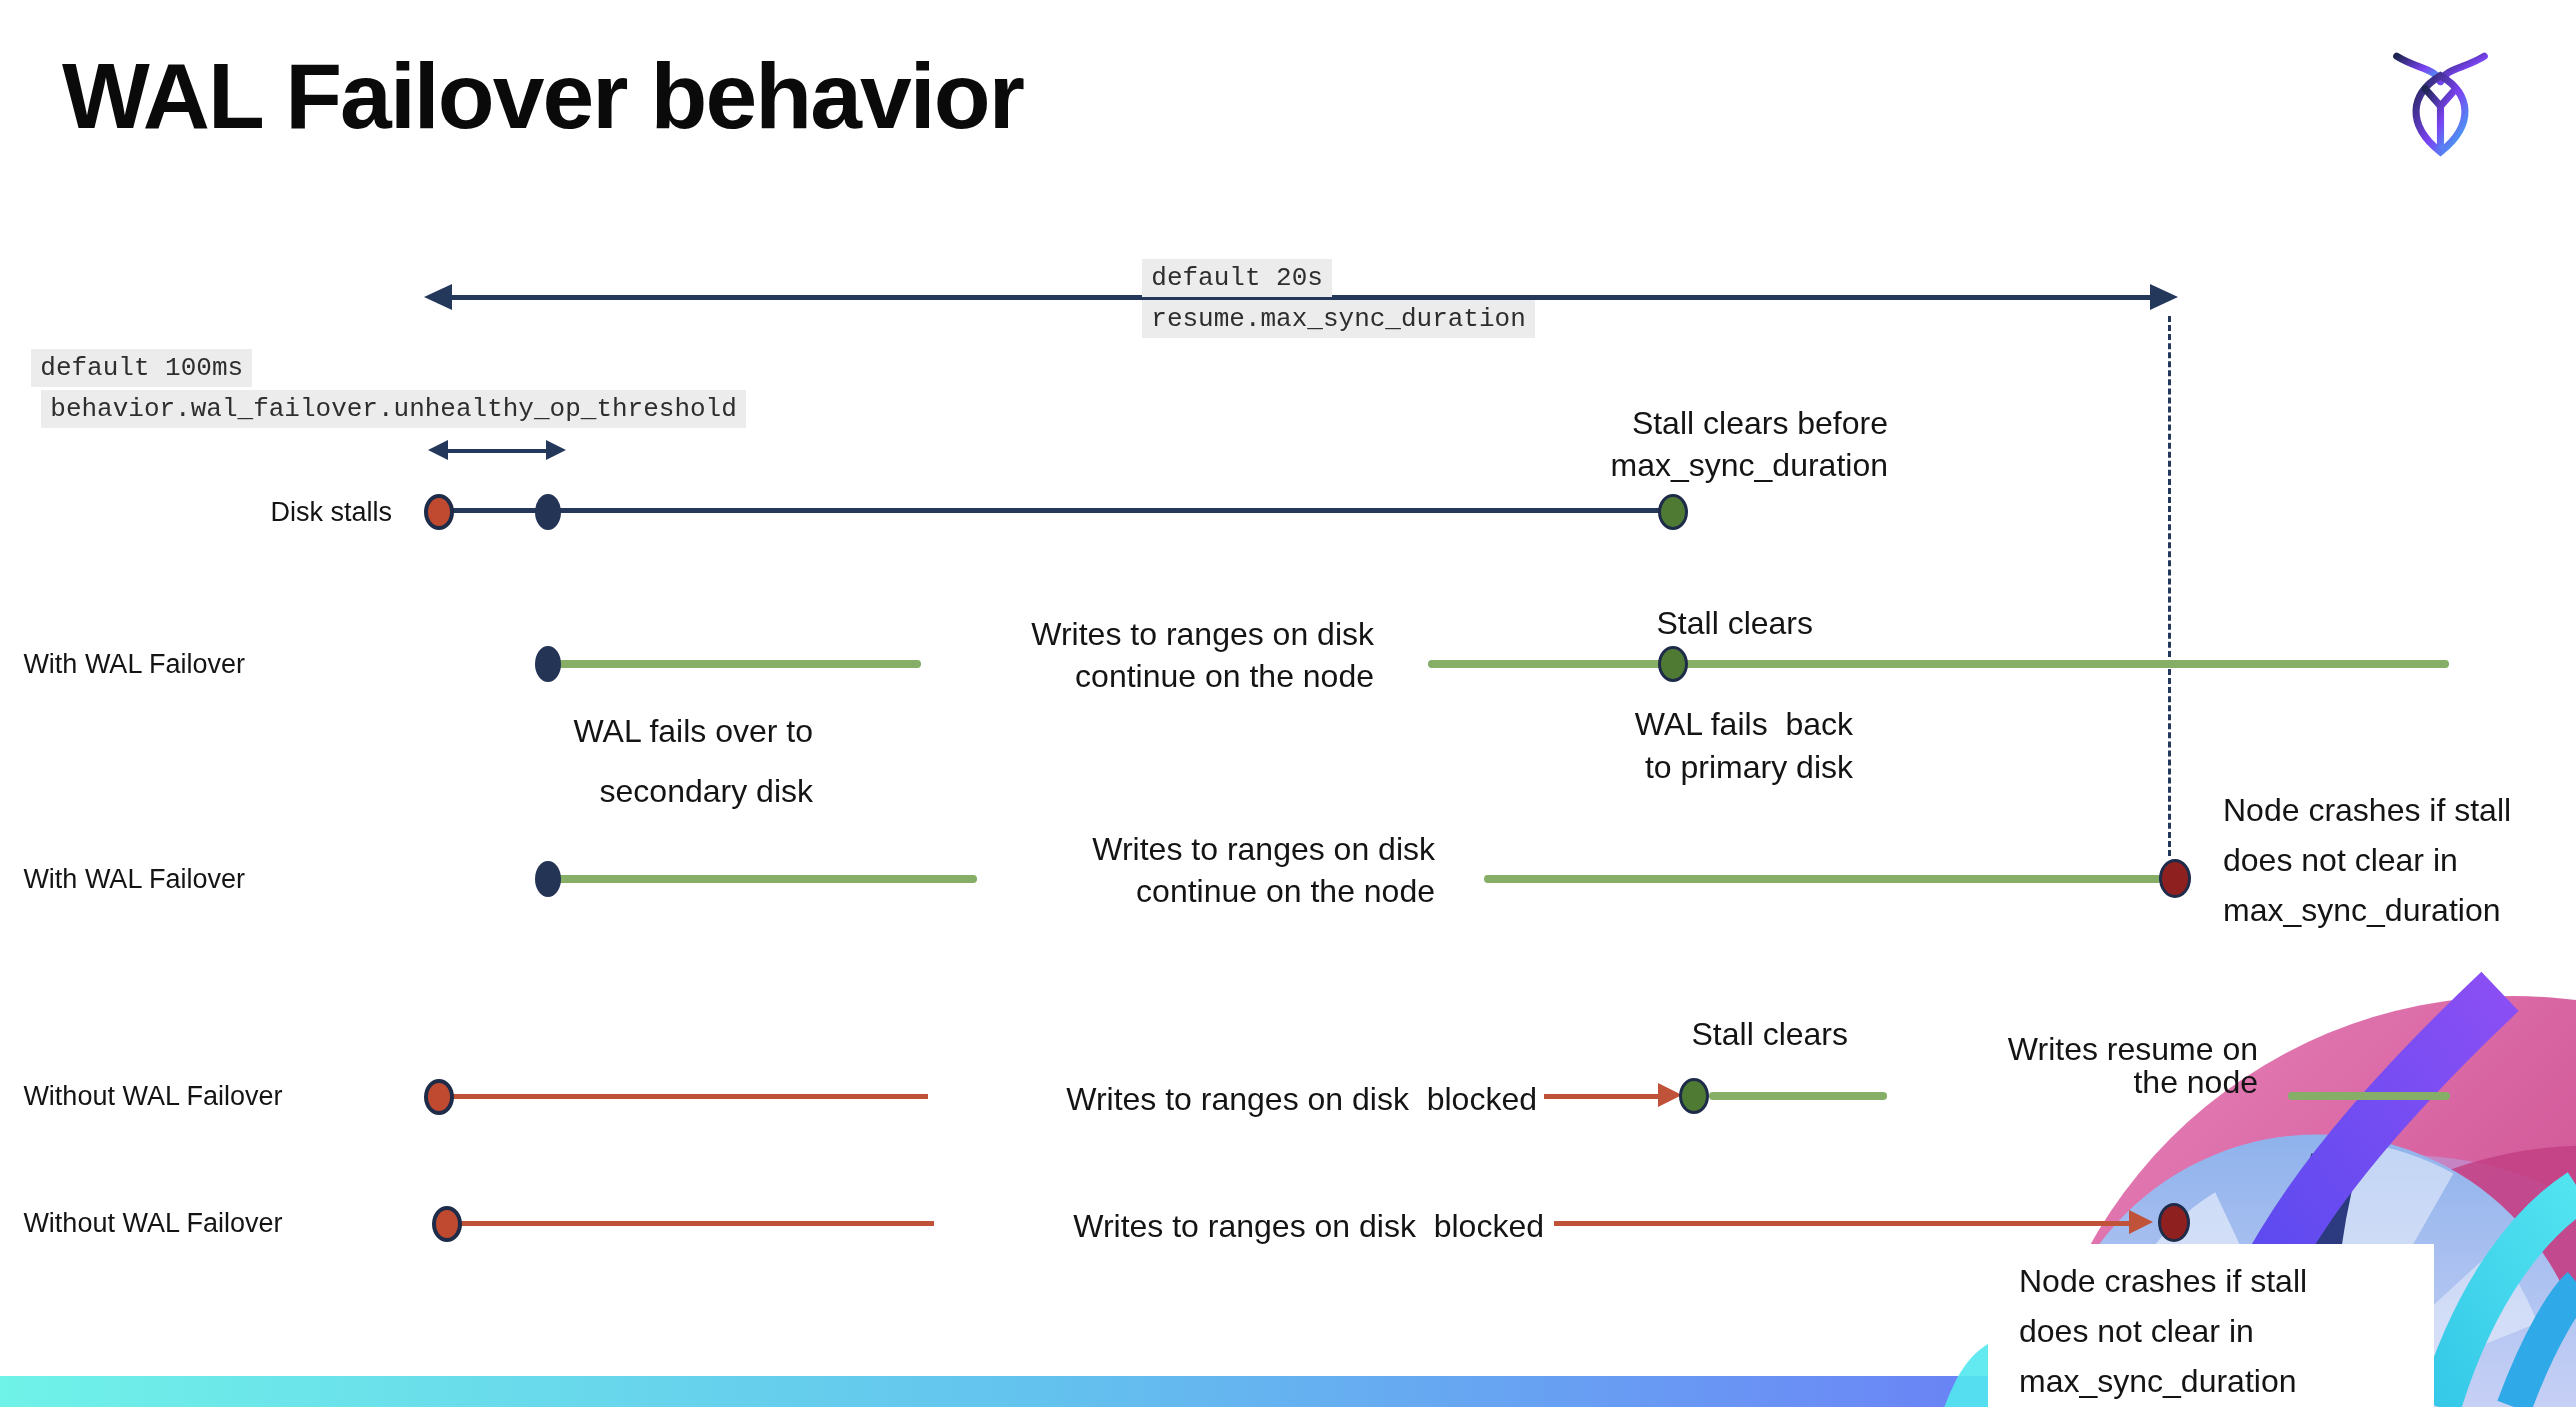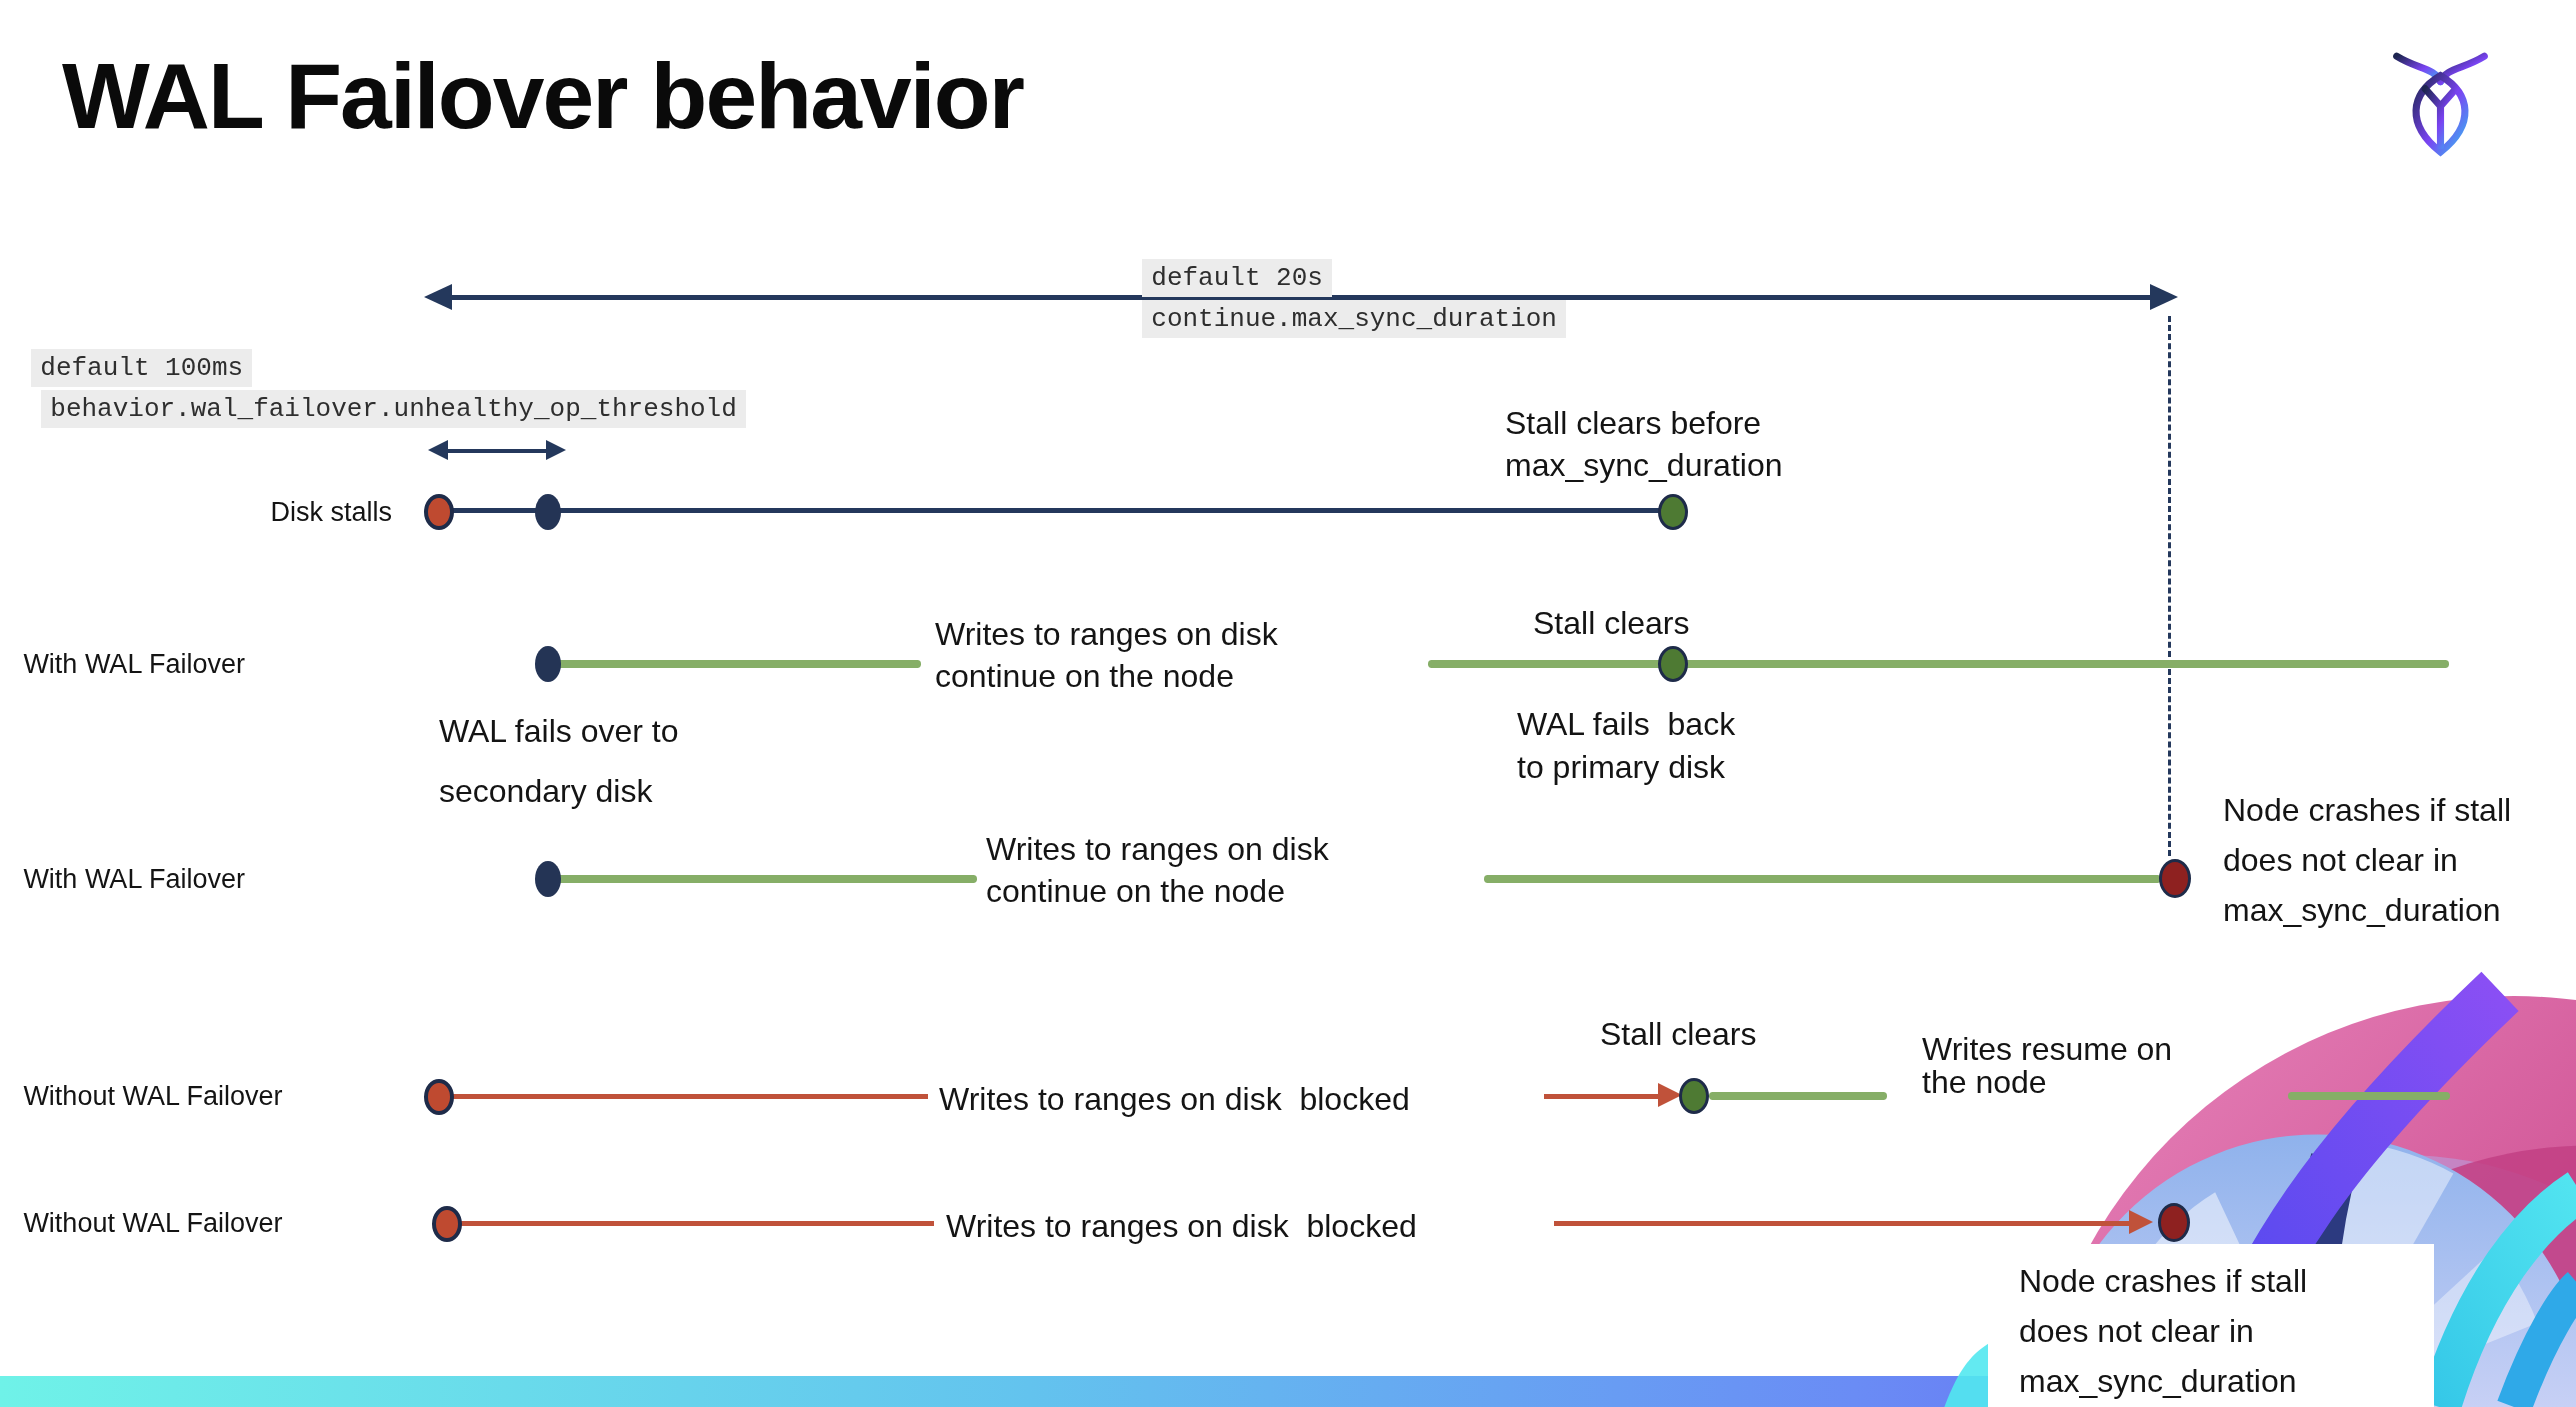--- a/index.html
+++ b/index.html
@@ -2,21 +2,21 @@
 <html style="font-size:15px"><head>
 <meta charset="utf-8">
 <style>
   html,body{margin:0;padding:0;background:#ffffff;}
   body{width:2576px;height:1408px;position:relative;overflow:hidden;
        font-family:"Liberation Sans", sans-serif;color:#111;}
   .abs{position:absolute;text-align:center;}
   
   .title{font-size:93px;font-weight:800;letter-spacing:-1.9px;color:#0a0a0a;white-space:nowrap;}
   .lbl{font-size:27px;line-height:37px;color:#141414;white-space:pre-wrap;}
-  .note{font-size:32px;line-height:42px;color:#141414;white-space:pre-wrap;text-align:left;}
+  .note{font-size:32px;line-height:42px;color:#141414;white-space:pre-wrap;text-align:right;}
   .note-left{text-align:left;line-height:50px;}
   .mono{font-family:"Liberation Mono", monospace;font-size:26px;line-height:32px;color:#2e2e2e;
         background:#ececec;padding:2.8px 9.3px;display:inline-block;white-space:pre;}
   
   .hline{position:absolute;z-index:3;}
   .navy-line{background:#24385c;height:4.7px;}
   .green-line{background:#86ae67;height:8.4px;border-radius:3.7px;}
   .red-line{background:#c0523a;height:4.7px;}
   .dash-v{position:absolute;z-index:3;border-left:3.7px dashed #24385c;width:0;}
   .dot{position:absolute;border-radius:50%;box-sizing:border-box;z-index:4;}
@@ -92,21 +92,21 @@
   <path d="M425 560 C420 450 425 380 448 295" fill="none" stroke="#2c3a80" stroke-width="52"></path>
   <path d="M560 560 C600 430 660 360 710 328" fill="none" stroke="url(#cyanG)" stroke-width="46"></path>
   <path d="M640 560 C668 484 696 442 710 430" fill="none" stroke="#2fa9e8" stroke-width="38"></path>
   <path d="M310 560 C370 400 440 290 625 115" fill="none" stroke="url(#purpG)" stroke-width="58"></path>
 </svg>
 
 <div class="hline navy-line" style="left:447px;top:295px;width:1710px;"></div>
 <div class="tri tri-left-navy" style="left:424px;top:284px;"></div>
 <div class="tri tri-right-navy" style="left:2150px;top:284px;"></div>
 <div class="txt mono" style="left:1142px;top:259px;">default 20s</div>
-<div class="txt mono" style="left:1142px;top:300px;">continue.max_sync_duration</div>
+<div class="txt mono" style="left:1142px;top:300px;">resume.max_sync_duration</div>
 
 <div class="txt mono" style="left:31px;top:349px;">default 100ms</div>
 <div class="txt mono" style="left:41px;top:390px;">behavior.wal_failover.unhealthy_op_threshold</div>
 <div class="hline navy-line" style="left:441px;top:449px;width:108px;height:3.7px;"></div>
 <div class="tri tri-left-navy sm" style="left:428px;top:440px;"></div>
 <div class="tri tri-right-navy sm" style="left:546px;top:440px;"></div>
 <div class="dash-v" style="left:2168px;top:316px;height:540px;"></div>
 
 <div class="txt lbl" style="left:112px;top:494px;width:280px;text-align:right;">Disk stalls</div>
 <div class="hline navy-line" style="left:439px;top:508px;width:1234px;"></div>

